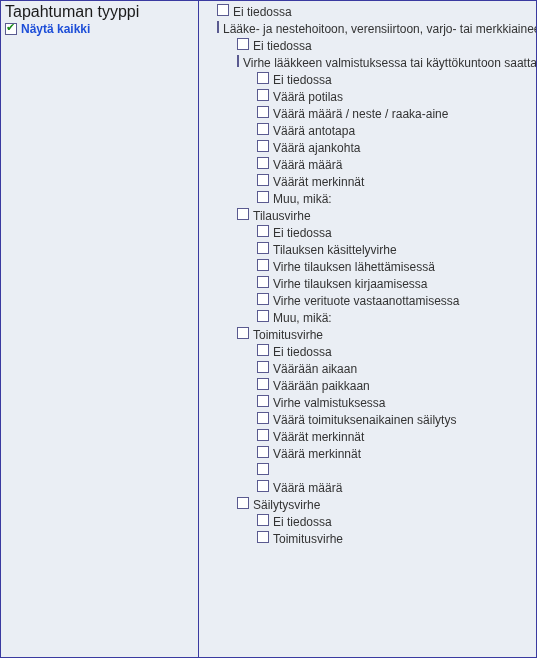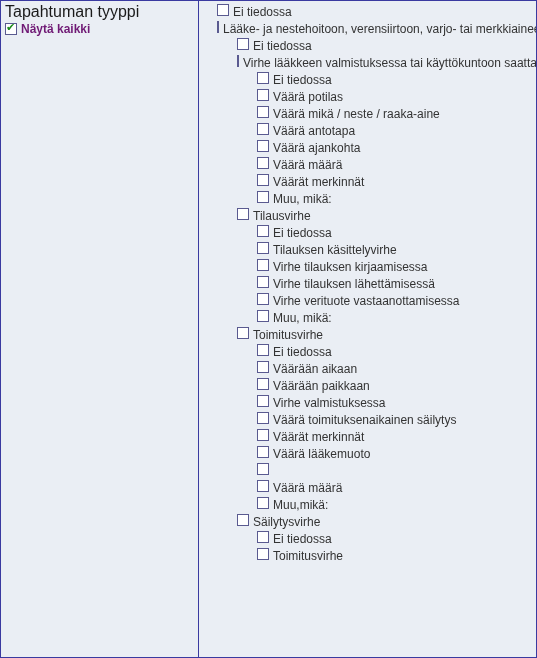--- a/index.html
+++ b/index.html
@@ -50,21 +50,21 @@
   }
   .chk.checked::after {
     content: "✔";
     position: absolute;
     top: -3px;
     left: 0;
     font-size: 11px;
     color: #1a8a1a;
   }
   .side-link {
-    color: #701a75;
+    color: #1d4ed8;
     font-weight: bold;
     font-size: 12px;
     cursor: pointer;
   }
   .tree {
     flex: 1;
     box-sizing: border-box;
     padding: 3px 0 3px 0;
     overflow: hidden;
   }
@@ -116,21 +116,21 @@
       <div class="node ind2">
         <span class="chk"></span>
         <span class="label">Ei tiedossa</span>
       </div>
       <div class="node ind2">
         <span class="chk"></span>
         <span class="label">Väärä potilas</span>
       </div>
       <div class="node ind2">
         <span class="chk"></span>
-        <span class="label">Väärä mikä / neste / raaka-aine</span>
+        <span class="label">Väärä määrä / neste / raaka-aine</span>
       </div>
       <div class="node ind2">
         <span class="chk"></span>
         <span class="label">Väärä antotapa</span>
       </div>
       <div class="node ind2">
         <span class="chk"></span>
         <span class="label">Väärä ajankohta</span>
       </div>
       <div class="node ind2">
@@ -152,28 +152,28 @@
       <div class="node ind2">
         <span class="chk"></span>
         <span class="label">Ei tiedossa</span>
       </div>
       <div class="node ind2">
         <span class="chk"></span>
         <span class="label">Tilauksen käsittelyvirhe</span>
       </div>
       <div class="node ind2">
         <span class="chk"></span>
+        <span class="label">Virhe tilauksen lähettämisessä</span>
+      </div>
+      <div class="node ind2">
+        <span class="chk"></span>
         <span class="label">Virhe tilauksen kirjaamisessa</span>
       </div>
       <div class="node ind2">
         <span class="chk"></span>
-        <span class="label">Virhe tilauksen lähettämisessä</span>
-      </div>
-      <div class="node ind2">
-        <span class="chk"></span>
         <span class="label">Virhe verituote vastaanottamisessa</span>
       </div>
       <div class="node ind2">
         <span class="chk"></span>
         <span class="label">Muu, mikä:</span>
       </div>
       <div class="node ind1">
         <span class="chk"></span>
         <span class="label">Toimitusvirhe</span>
       </div>
@@ -196,33 +196,29 @@
       <div class="node ind2">
         <span class="chk"></span>
         <span class="label">Väärä toimituksenaikainen säilytys</span>
       </div>
       <div class="node ind2">
         <span class="chk"></span>
         <span class="label">Väärät merkinnät</span>
       </div>
       <div class="node ind2">
         <span class="chk"></span>
-        <span class="label">Väärä lääkemuoto</span>
+        <span class="label">Väärä merkinnät</span>
       </div>
       <div class="node ind2">
         <span class="chk"></span>
       </div>
       <div class="node ind2">
         <span class="chk"></span>
         <span class="label">Väärä määrä</span>
       </div>
-      <div class="node ind2">
-        <span class="chk"></span>
-        <span class="label">Muu,mikä:</span>
-      </div>
       <div class="node ind1">
         <span class="chk"></span>
         <span class="label">Säilytysvirhe</span>
       </div>
       <div class="node ind2">
         <span class="chk"></span>
         <span class="label">Ei tiedossa</span>
       </div>
       <div class="node ind2">
         <span class="chk"></span>

